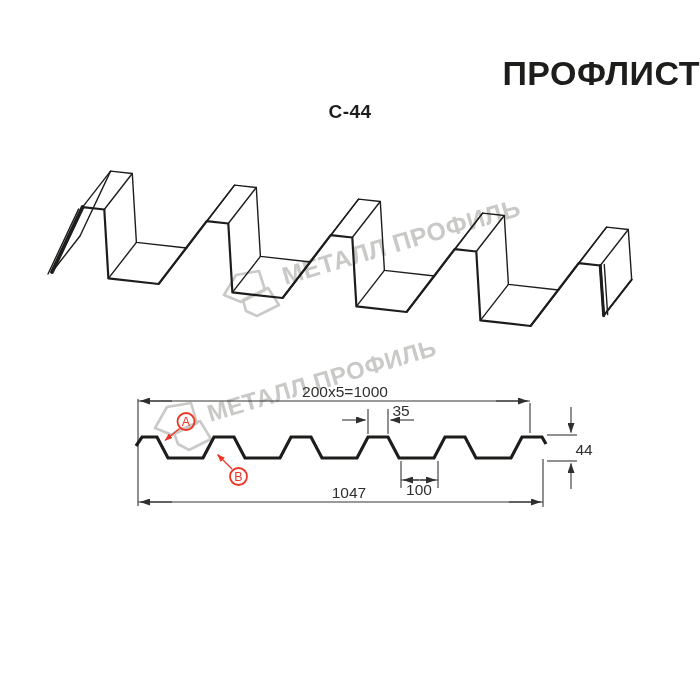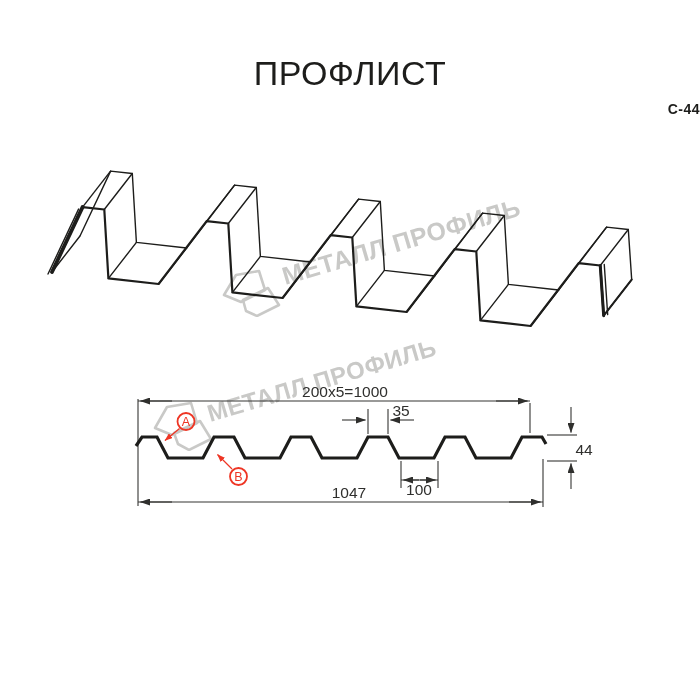--- a/index.html
+++ b/index.html
@@ -1,21 +1,21 @@
 <!DOCTYPE html>
 <html><head>
 <meta charset="utf-8">
 <style>
   html,body{margin:0;padding:0;background:#fff;}
   .canvas{position:relative;width:700px;height:700px;background:#ffffff;overflow:hidden;
           font-family:"Liberation Sans",sans-serif;}
-  .title{position:absolute;left:0;right:0;top:54px;text-align:center;
-         font-size:34px;font-weight:normal;letter-spacing:.5px;color:#1d1d1b;}
-  .subtitle{position:absolute;left:0;right:0;top:101px;text-align:right;
-         font-size:14px;font-weight:bold;letter-spacing:.5px;color:#1d1d1b;}
+  .title{position:absolute;left:0;right:0;top:54px;text-align:right;
+         font-size:34px;font-weight:bold;letter-spacing:.5px;color:#1d1d1b;}
+  .subtitle{position:absolute;left:0;right:0;top:101px;text-align:center;
+         font-size:19px;font-weight:bold;letter-spacing:.5px;color:#1d1d1b;}
   .footer{position:absolute;left:0;right:0;top:620px;text-align:center;
          font-size:17.5px;font-weight:bold;letter-spacing:.3px;color:#1f1f1d;}
   .wm{position:absolute;color:#c9c9c7;}
   .wm .wmtext{position:absolute;white-space:nowrap;font-weight:bold;
               transform-origin:left bottom;color:#c9c9c7;}
   .wm1text{left:286px;top:262px;font-size:25px;height:26px;transform:rotate(-16.5deg);letter-spacing:.5px;}
   .wm2text{left:211px;top:400px;font-size:24px;height:25px;transform:rotate(-16.5deg);letter-spacing:.5px;}
   .logo1{position:absolute;left:221px;top:269px;}
   .logo2{position:absolute;left:152px;top:401px;}
   svg{position:absolute;}

